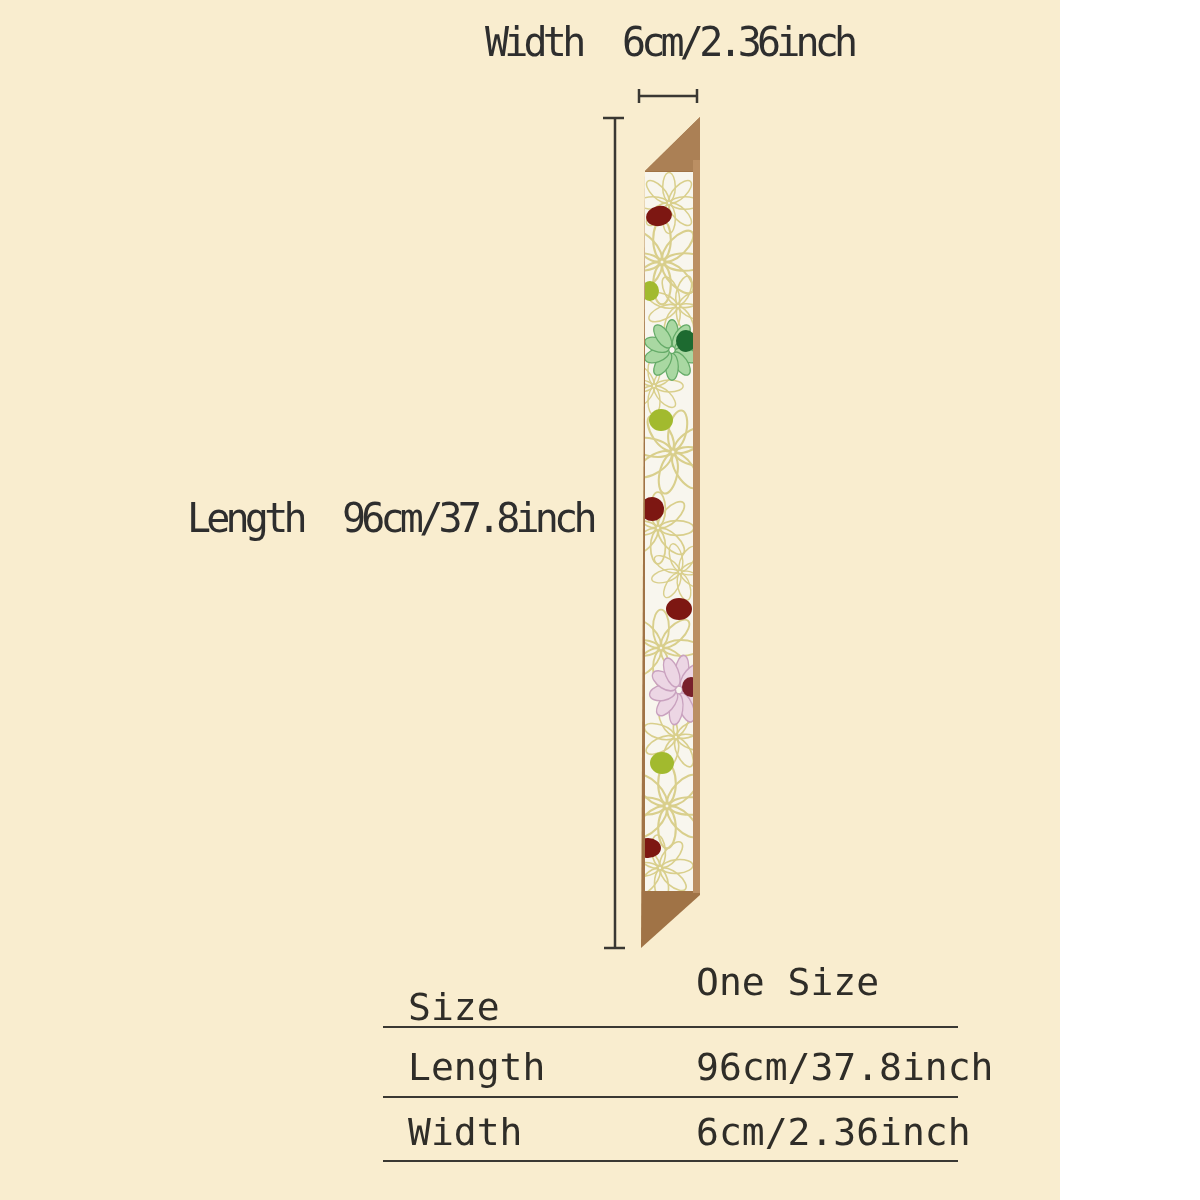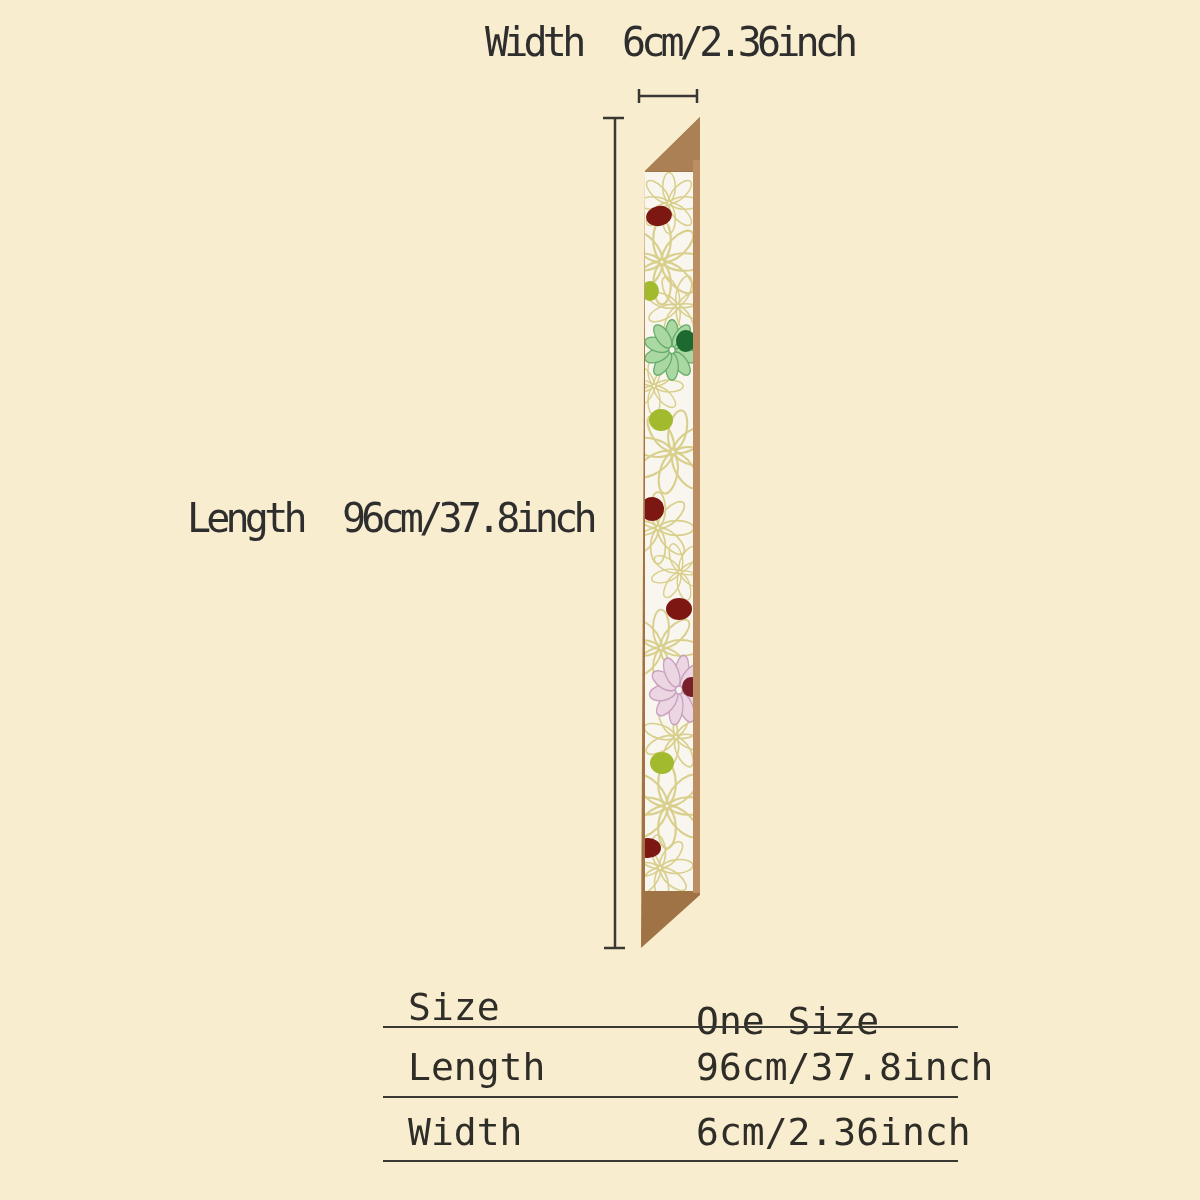--- a/index.html
+++ b/index.html
@@ -1,18 +1,18 @@
 <!DOCTYPE html>
 <html><head>
 <meta charset="utf-8">
 <style>
   html,body{margin:0;padding:0;}
   .page{
     position:relative;
-    width:1200px;height:1200px;
+    width:1060px;height:1200px;
     background:#f9edcf;
     overflow:hidden;
     font-family:"DejaVu Sans Mono", monospace;
     color:#2e2e2e;
   }
   .diagram-svg{position:absolute;left:0;top:0;}
   .big-label{
     position:absolute;
     font-size:40px;
     line-height:1;
@@ -138,21 +138,21 @@
   </svg>
 
   <div class="big-label" style="left:485px;top:22px;">Width</div>
   <div class="big-label" style="left:622px;top:22px;">6cm/2.36inch</div>
 
   <div class="big-label" style="left:187px;top:498px;">Length</div>
   <div class="big-label" style="left:342px;top:498px;">96cm/37.8inch</div>
 
   <div>
     <div class="tbl-text" style="left:408px;top:988px;">Size</div>
-    <div class="tbl-text" style="left:696px;top:1002px;">One Size</div>
+    <div class="tbl-text" style="left:696px;top:963px;">One Size</div>
     <div class="tbl-line" style="top:1026px;"></div>
 
     <div class="tbl-text" style="left:408px;top:1048px;">Length</div>
     <div class="tbl-text" style="left:696px;top:1048px;">96cm/37.8inch</div>
     <div class="tbl-line" style="top:1096px;"></div>
 
     <div class="tbl-text" style="left:408px;top:1113px;">Width</div>
     <div class="tbl-text" style="left:696px;top:1113px;">6cm/2.36inch</div>
     <div class="tbl-line" style="top:1160px;"></div>
   </div>

